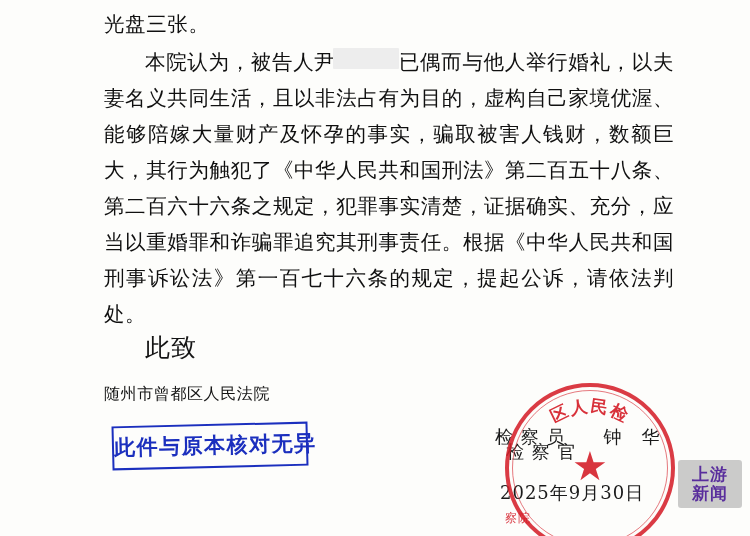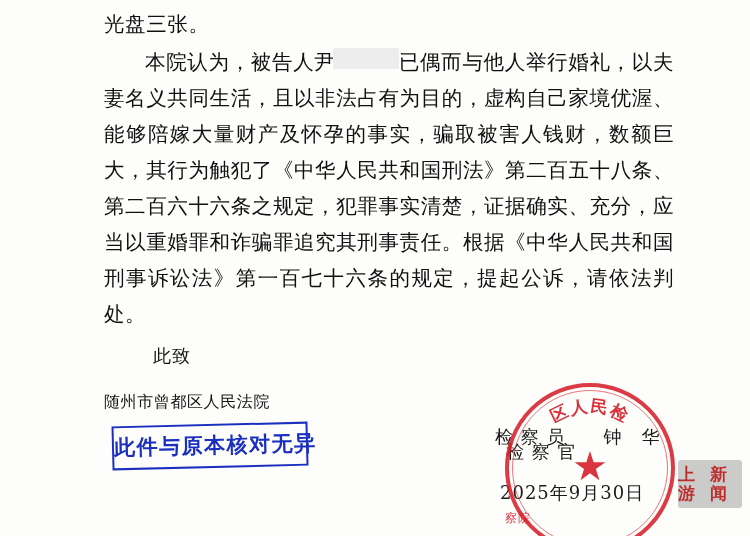--- a/index.html
+++ b/index.html
@@ -50,25 +50,25 @@
   }
 
   
   .closing {
     position: absolute;
     left: 104px;
     top: 331px;
     width: 480px;
   }
   .closing .cz {
-    font-size: 18px;
+    font-size: 25px;
     line-height: 34px;
     text-indent: 41px;
     letter-spacing: 1px;
-    margin: 8px;
+    margin: 0;
   }
   .closing .court {
     font-size: 16px;
     line-height: 34px;
     letter-spacing: 0.6px;
     margin: 12px 0 0 0;
   }
 
   
   .blue-stamp {
@@ -181,23 +181,24 @@
     background: #9b9b9b;
     border-radius: 3px;
     opacity: 0.55;
   }
   .wm-text {
     position: absolute;
     left: 0; top: 0;
     width: 64px;
     height: 48px;
     display: flex;
+    flex-direction: column;
     align-items: center;
     justify-content: center;
-    color: #b91c1c;
+    color: #4c1d95;
     font-family: "DejaVu Serif", "Liberation Serif", serif;
     font-size: 17px;
     font-weight: bold;
     line-height: 19px;
     letter-spacing: 1px;
   }
 </style>
 </head>
 <body>
 

